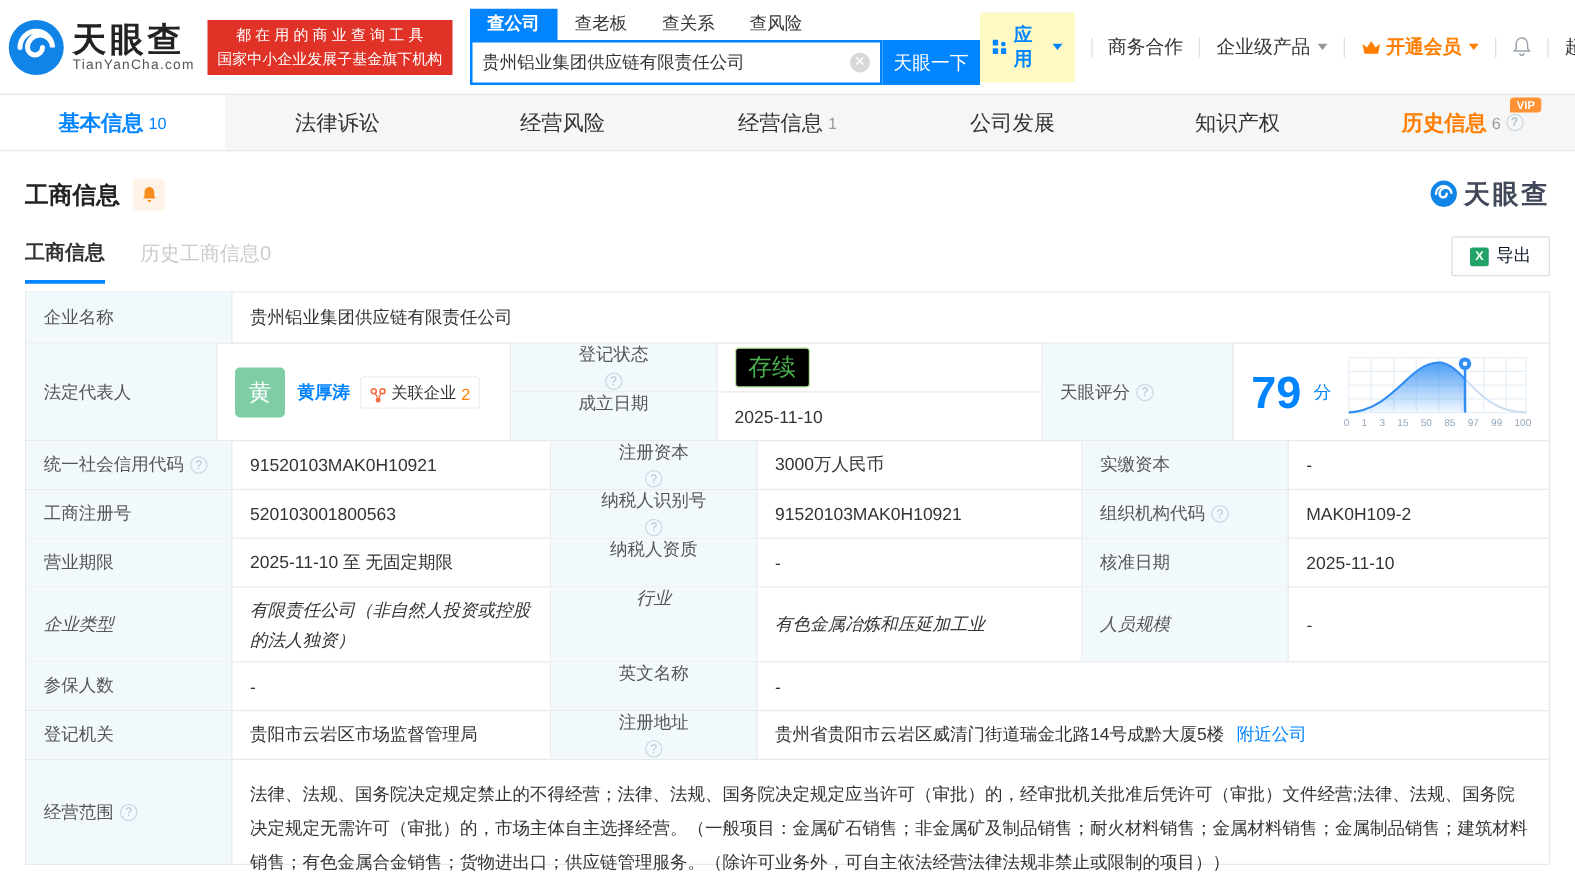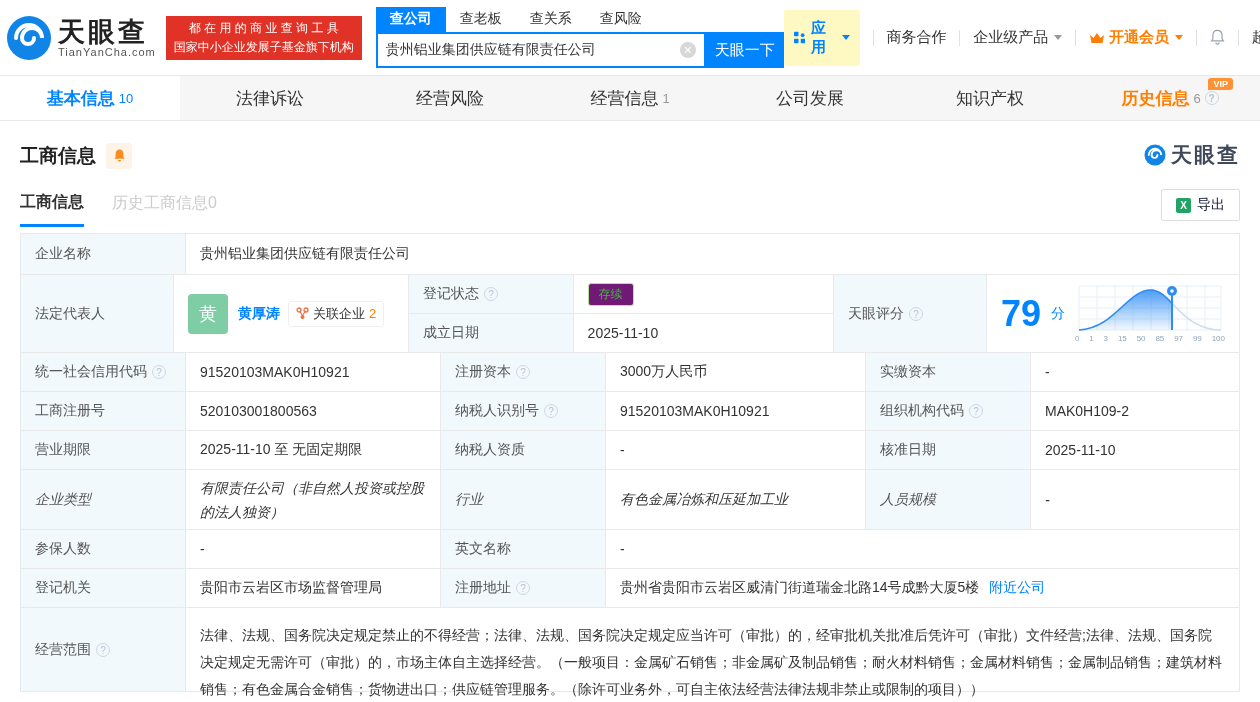--- a/index.html
+++ b/index.html
@@ -70,38 +70,38 @@
   .xls-icon { width:15px; height:15px; background:#21a366; border-radius:2px; color:#fff; font-size:10px;
     font-weight:bold; line-height:15px; text-align:center; }
   .xls-icon::after { content:"X"; }
 
   
   .itable { margin-top:4px; border:1px solid #e9e9e9; border-bottom:none; font-size:14px; }
   .irow { display:flex; border-bottom:1px solid #e9e9e9; }
   .cell { display:flex; align-items:center; padding:0 14px; border-right:1px solid #e9e9e9; }
   .cell:last-child { border-right:none; }
   .lab { background:#f2f9fd; color:#555; gap:5px; }
-  .c1 { width:165px; } .c2 { width:255px; } .c3 { width:165px; } .c4 { width:260px; }
+  .c1 { width:165px; } .c2 { width:255px; } .c3 { width:165px;flex-direction:column; } .c4 { width:260px; }
   .c5 { width:165px; } .c6 { flex:1; }
   .span-rest { flex:1; }
   .h42 { height:41px; } .h39 { height:39px; } .h78 { height:78px; } .h60 { height:60px;font-style:italic; } .h84 { height:84px; }
   .subcol { width:425px; display:flex; flex-direction:column; border-right:1px solid #e9e9e9; }
   .subrow { display:flex; flex:1; }
   .subrow + .subrow { border-top:1px solid #e9e9e9; }
   .subrow .cell { height:100%; }
 
   .avatar { width:40px; height:40px; background:#7ecda4; border-radius:4px; color:#fff; font-size:18px;
     display:flex; align-items:center; justify-content:center; }
   .link { color:#0084ff; cursor:pointer; }
   .rep-name { font-weight:bold; margin:0 8px 0 10px; }
-  .rel-badge { display:flex; align-items:center; gap:4px; border:1px solid #eee; border-radius:3px;
+  .rel-badge { display:flex; align-items:flex-end; gap:4px; border:1px solid #eee; border-radius:3px;
     padding:3px 7px; font-size:13px; cursor:pointer; background:#fff; }
   .rel-badge .num { color:#ff7e00; }
-  .status-badge { color:#49b04c; background:#701a75; border:1px solid #b4e39a; border-radius:3px;
-    padding:2px 10px; font-size:12px; }
+  .status-badge { color:#49b04c; background:#000000; border:1px solid #b4e39a; border-radius:3px;
+    padding:2px 10px; font-size:19px; }
 
   .score-cell { gap:10px; }
   .score-num { font-size:36px; font-weight:bold; color:#0084ff; line-height:1; }
   .score-unit { font-size:14px; color:#0084ff; }
   .score-chart { display:flex; flex-direction:column; }
   .axis { display:flex; justify-content:space-between; width:150px; font-size:8px; color:#8fa6bb; }
 
   .scope-text { line-height:27px; color:#333; padding:6px 0; }
   .scope-cell { align-items:flex-start; padding-top:8px; }
   .icon-svg { display:block; }

